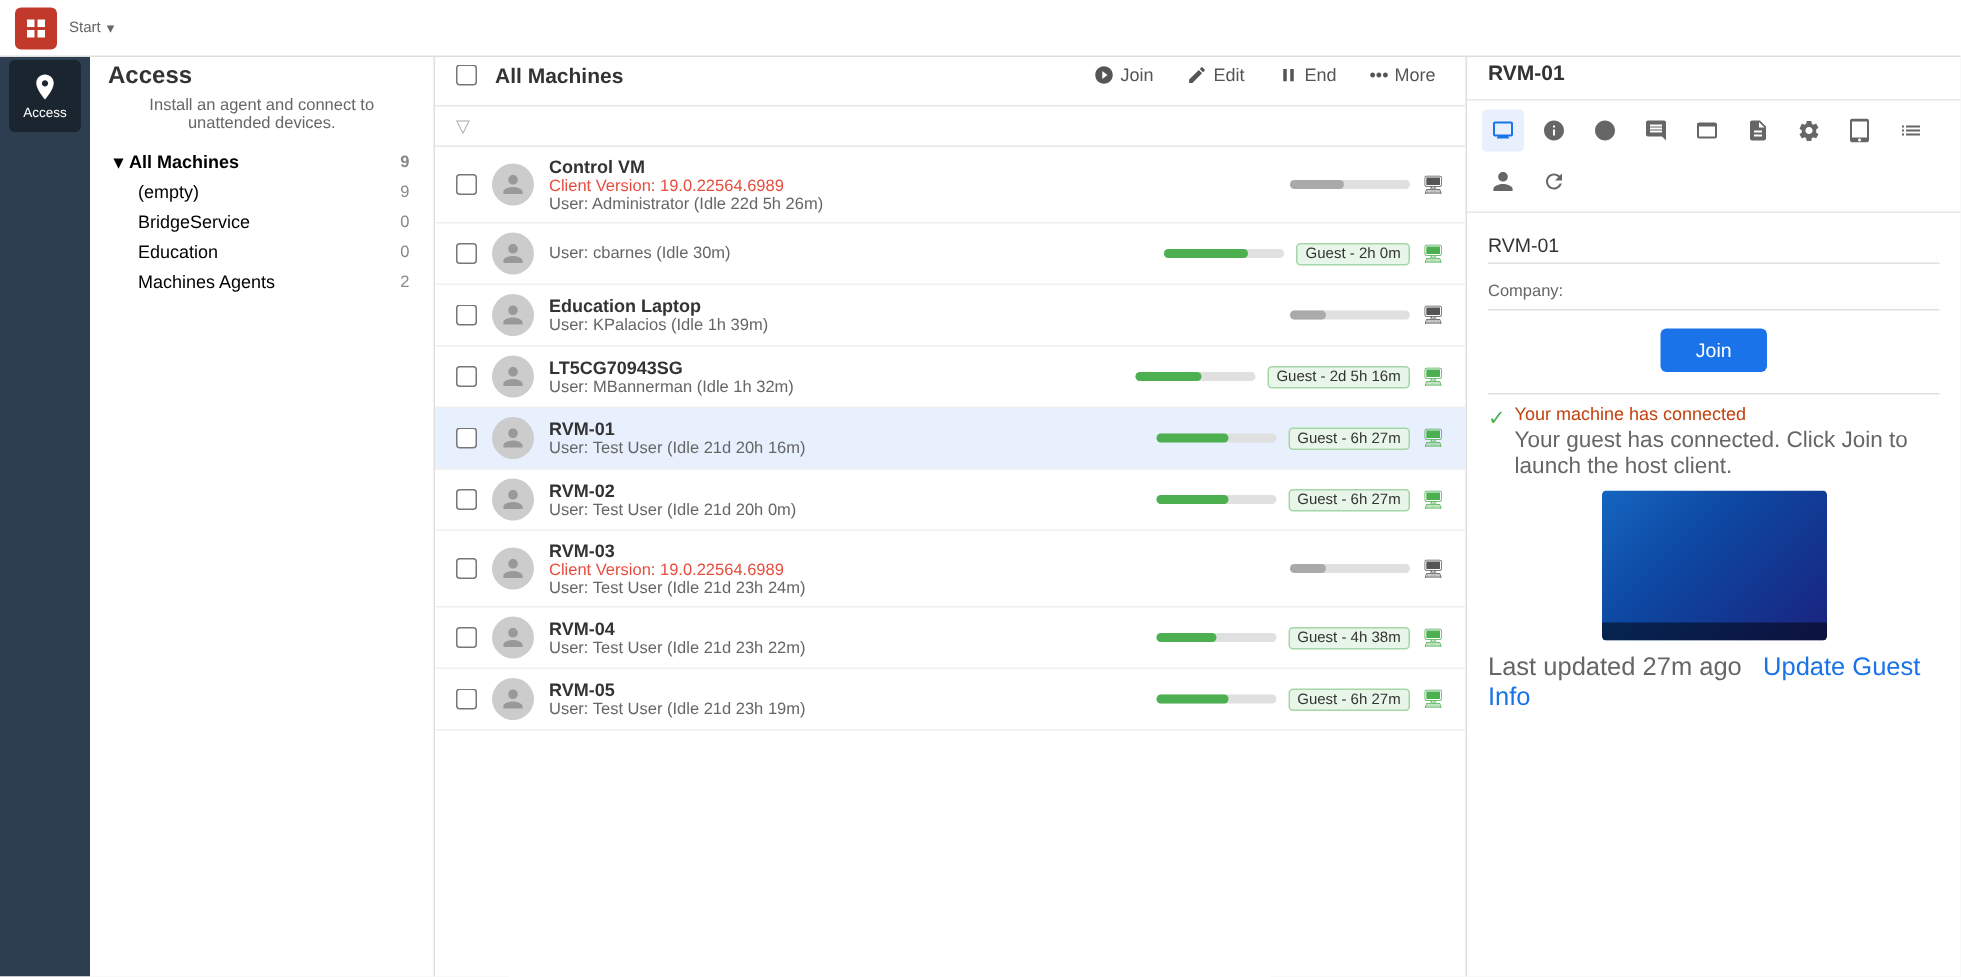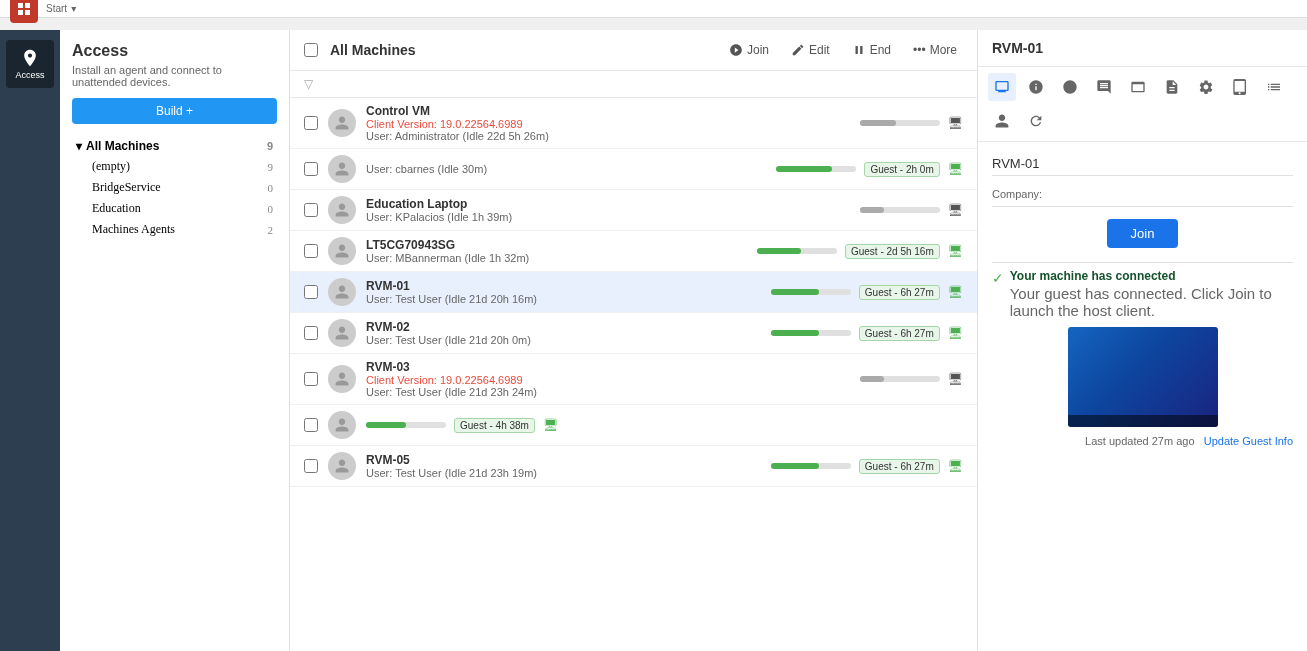--- a/index.html
+++ b/index.html
@@ -1,45 +1,45 @@
 <!DOCTYPE html>
 <html><head>
   <meta charset="utf-8">
   <style>
     * { box-sizing: border-box; margin: 0; padding: 0; }
     body { font-family: -apple-system, BlinkMacSystemFont, 'Segoe UI', sans-serif; font-size: 12px; background: #f0f0f0; display: flex; height: 651px; overflow: hidden; }
 
     
-    .top-bar { position: fixed; top: 0; left: 0; right: 0; height: 18px; background: #fff; border-bottom: 1px solid #ddd; display: flex; align-items: center; padding: 0 10px; z-index: 100; }
+    .top-bar { position: fixed; top: 0; left: 0; right: 0; height: 38px; background: #fff; border-bottom: 1px solid #ddd; display: flex; align-items: center; padding: 0 10px; z-index: 100; }
     .top-bar-logo { width: 28px; height: 28px; background: #c0392b; border-radius: 4px; display: flex; align-items: center; justify-content: center; margin-right: 8px; }
     .top-bar-logo svg { width: 16px; height: 16px; fill: white; }
     .start-btn { display: flex; align-items: center; gap: 4px; font-size: 12px; cursor: pointer; color: #333; }
     .start-btn span { font-size: 10px; color: #666; }
 
     
     .layout { display: flex; margin-top: 30px; height: calc(651px - 30px); width: 100%; }
 
     
     .left-nav { width: 60px; background: #2c3e50; display: flex; flex-direction: column; align-items: center; padding-top: 10px; }
     .nav-item { width: 48px; height: 48px; display: flex; flex-direction: column; align-items: center; justify-content: center; cursor: pointer; border-radius: 4px; color: #aaa; gap: 2px; }
     .nav-item.active { background: #1a252f; color: #fff; }
     .nav-item svg { width: 20px; height: 20px; }
     .nav-item-label { font-size: 9px; }
 
     
     .sidebar { width: 230px; background: #fff; border-right: 1px solid #e0e0e0; padding: 12px; overflow-y: auto; }
     .sidebar-title { font-size: 16px; font-weight: 600; color: #333; margin-bottom: 4px; }
-    .sidebar-desc { font-size: 11px; color: #666; margin-bottom: 10px; }
+    .sidebar-desc { font-size: 11px; color: #666; margin-bottom: 10px; text-align: center; }
     .build-btn { background: #2196F3; color: white; border: none; border-radius: 4px; padding: 6px 16px; font-size: 12px; cursor: pointer; width: 100%; margin-bottom: 12px; }
     .sidebar-tree { font-size: 12px; }
     .tree-item { display: flex; align-items: center; justify-content: space-between; padding: 3px 4px; cursor: pointer; border-radius: 3px; }
     .tree-item.selected { font-weight: 600; }
     .tree-label { display: flex; align-items: center; gap: 4px; }
     .tree-count { color: #888; font-size: 11px; }
-    .tree-child { padding-left: 16px; font-family: Liberation Serif, serif; }
+    .tree-child { padding-left: 16px; }
     .machines-panel { flex: 1; background: #fff; margin: 0; overflow-y: auto; }
     .machines-header { display: flex; align-items: center; padding: 10px 14px; border-bottom: 1px solid #e8e8e8; gap: 12px; background: #fff; }
     .machines-title { font-size: 14px; font-weight: 600; color: #333; flex: 1; }
     .header-actions { display: flex; align-items: center; gap: 10px; }
     .header-btn { display: flex; align-items: center; gap: 4px; font-size: 12px; color: #555; cursor: pointer; padding: 3px 6px; border-radius: 3px; }
     .filter-row { display: flex; padding: 6px 14px; border-bottom: 1px solid #e8e8e8; }
     .filter-icon { color: #aaa; }
     .machines-list { }
     .machine-row { display: flex; align-items: center; padding: 6px 14px; border-bottom: 1px solid #f0f0f0; cursor: pointer; gap: 10px; }
     .machine-row.selected { background: #e8f0fe; }
@@ -62,26 +62,26 @@
     .right-panel-tabs { display: flex; align-items: center; padding: 6px 10px; border-bottom: 1px solid #e8e8e8; gap: 6px; flex-wrap: wrap; }
     .panel-tab { width: 28px; height: 28px; display: flex; align-items: center; justify-content: center; cursor: pointer; border-radius: 3px; color: #666; }
     .panel-tab.active { background: #e8f0fe; color: #1a73e8; }
     .right-panel-body { padding: 14px; flex: 1; overflow-y: auto; }
     .field-row { margin-bottom: 12px; }
     .field-label { font-size: 11px; color: #666; margin-bottom: 2px; }
     .field-value { font-size: 13px; color: #333; border-bottom: 1px solid #e0e0e0; padding-bottom: 4px; }
     .join-btn { background: #1a73e8; color: white; border: none; border-radius: 4px; padding: 7px 24px; font-size: 13px; cursor: pointer; display: block; margin: 10px auto 14px; }
     .connected-msg { display: flex; align-items: flex-start; gap: 6px; margin-bottom: 6px; }
     .check-icon { color: #4CAF50; font-size: 14px; margin-top: 1px; }
-    .connected-title { font-size: 12px; font-weight: 700; color: #14532d; }
+    .connected-title { font-size: 12px; font-weight: 400; color: #c2410c; }
     .connected-sub { font-size: 15px; color: #666; margin-top: 2px; }
     .screenshot-thumb { width: 150px; height: 100px; background: #1a237e; border-radius: 3px; margin: 8px auto; display: block; overflow: hidden; position: relative; }
     .screenshot-thumb .thumb-inner { width: 100%; height: 100%; background: linear-gradient(135deg, #1565C0 0%, #0D47A1 40%, #1a237e 100%); }
     .screenshot-thumb .taskbar { position: absolute; bottom: 0; left: 0; right: 0; height: 12px; background: rgba(0,0,0,0.5); }
-    .last-updated { font-size: 11px; color: #666; text-align: right; margin-top: 4px; }
+    .last-updated { font-size: 17px; color: #666; text-align: left; margin-top: 4px; }
     .update-link { color: #1a73e8; cursor: pointer; }
 
     .divider-h { border: none; border-top: 1px solid #e0e0e0; margin: 6px 0; }
   </style>
 </head>
 <body>
 
 <div class="top-bar">
   <div class="top-bar-logo">
     <svg viewBox="0 0 16 16" fill="white">
@@ -104,21 +104,20 @@
       <svg viewBox="0 0 24 24" fill="currentColor">
           <path d="M12 2C8.13 2 5 5.13 5 9c0 5.25 7 13 7 13s7-7.75 7-13c0-3.87-3.13-7-7-7zm0 9.5c-1.38 0-2.5-1.12-2.5-2.5s1.12-2.5 2.5-2.5 2.5 1.12 2.5 2.5-1.12 2.5-2.5 2.5z"></path>
         </svg>
       <span class="nav-item-label">Access</span>
     </div>
   </div>
 
   <div class="sidebar">
     <div class="sidebar-title">Access</div>
     <div class="sidebar-desc">Install an agent and connect to unattended devices.</div>
-    <button class="build-btn">Build +</button>
     <div class="sidebar-tree">
       <div class="tree-item selected">
         <span class="tree-label">
           <span>▾</span>
           <span>All Machines</span>
         </span>
         <span class="tree-count">9</span>
       </div>
       <div class="tree-child">
         <div class="tree-item">
@@ -313,20 +312,24 @@
         </div>
       </div>
 
       <div class="machine-row">
         <input type="checkbox" class="machine-checkbox" style="">
         <div class="machine-avatar">
             <svg width="16" height="16" viewBox="0 0 24 24" fill="#999">
               <path d="M12 12c2.7 0 4.8-2.1 4.8-4.8S14.7 2.4 12 2.4 7.2 4.5 7.2 7.2 9.3 12 12 12zm0 2.4c-3.2 0-9.6 1.6-9.6 4.8v2.4h19.2v-2.4c0-3.2-6.4-4.8-9.6-4.8z"></path>
             </svg>
           </div>
+        <div class="machine-info">
+          <div class="machine-name">RVM-04</div>
+          <div class="machine-user">User: Test User (Idle 21d 23h 22m)</div>
+        </div>
         <div class="machine-status-area">
           <div class="progress-bar-wrap">
               <div class="progress-bar-fill" style="width:50%;"></div>
             </div>
           <span class="guest-badge">Guest - 4h 38m</span>
           <span class="monitor-icon green">🖥</span>
         </div>
       </div>
 
       <div class="machine-row">

